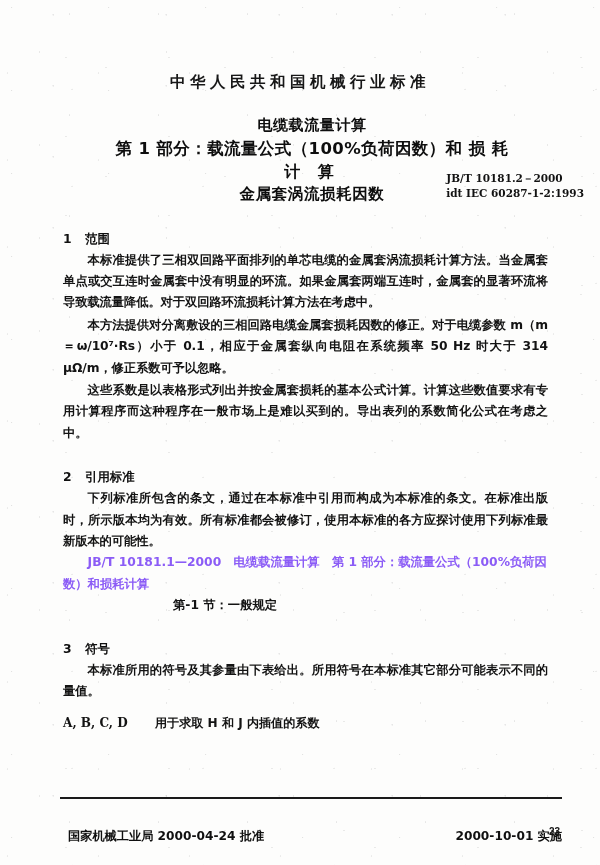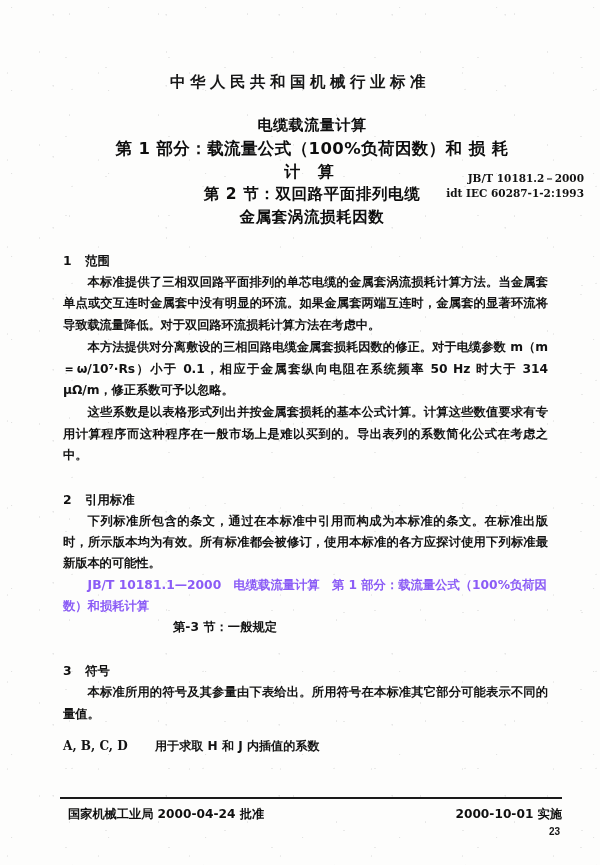--- a/index.html
+++ b/index.html
@@ -65,21 +65,21 @@
   .t1 { font-size: 15px; letter-spacing: 0.6px; }
   .t2 { font-size: 16.5px; letter-spacing: 0.4px; }
   .t3 { font-size: 16px; letter-spacing: 6px; }
   .t4 { font-size: 15.5px; letter-spacing: 0.6px; }
   .t5 { font-size: 15.5px; letter-spacing: 0.6px; }
 
   .std-code {
     position: absolute;
     right: 16px;
     top: 56px;
-    text-align: right;
+    text-align: left;
     font-family: "DejaVu Serif", "Liberation Serif", serif;
     font-weight: bold;
     font-size: 10.5px;
     line-height: 1.45;
     color: #121212;
   }
 
   .en-titles {
     margin-top: 6px;
     font-family: "DejaVu Serif", "Liberation Serif", serif;
@@ -173,21 +173,21 @@
     left: 60px;
     right: 38px;
     top: 797px;
     height: 0;
     border-top: 2.1px solid #1a1a1a;
   }
   .footer-row {
     position: absolute;
     left: 68px;
     right: 38px;
-    top: 806px;
+    top: 828px;
     display: flex;
     justify-content: space-between;
     font-size: 12.2px;
     font-weight: bold;
     color: #101010;
   }
   .page-num {
     position: absolute;
     right: 40px;
     top: 826px;
@@ -203,21 +203,20 @@
 <div id="page">
 
   <div class="content">
 
     <div class="masthead">中华人民共和国机械行业标准</div>
 
     <div class="doc-title-block">
       <div class="title-line t1">电缆载流量计算</div>
       <div class="title-line t2">第 1 部分：载流量公式（100%负荷因数）和 损 耗</div>
       <div class="title-line t3">计 算</div>
-      <div class="title-line t4">第 2 节：双回路平面排列电缆</div>
       <div class="title-line t5">金属套涡流损耗因数</div>
 
       <div class="std-code">
         <div>JB/T 10181.2－2000</div>
         <div>idt IEC 60287-1-2:1993</div>
       </div>
     </div>
 
 
     <div class="body-wrap">
@@ -227,21 +226,21 @@
       </div>
       <p class="para">本标准提供了三相双回路平面排列的单芯电缆的金属套涡流损耗计算方法。当金属套单点或交互连时金属套中没有明显的环流。如果金属套两端互连时，金属套的显著环流将导致载流量降低。对于双回路环流损耗计算方法在考虑中。</p>
       <p class="para">本方法提供对分离敷设的三相回路电缆金属套损耗因数的修正。对于电缆参数 m（m＝ω/10⁷·Rs）小于 0.1，相应于金属套纵向电阻在系统频率 50 Hz 时大于 314 μΩ/m，修正系数可予以忽略。</p>
       <p class="para">这些系数是以表格形式列出并按金属套损耗的基本公式计算。计算这些数值要求有专用计算程序而这种程序在一般市场上是难以买到的。导出表列的系数简化公式在考虑之中。</p>
 
       <div class="clause-head">
         <span class="clause-num">2</span><span>引用标准</span>
       </div>
       <p class="para">下列标准所包含的条文，通过在本标准中引用而构成为本标准的条文。在标准出版时，所示版本均为有效。所有标准都会被修订，使用本标准的各方应探讨使用下列标准最新版本的可能性。</p>
       <div class="ref-line">JB/T 10181.1—2000　电缆载流量计算　第 1 部分：载流量公式（100%负荷因数）和损耗计算</div>
-      <div class="ref-sub">第-3 节：一般规定</div>
+      <div class="ref-sub">第-1 节：一般规定</div>
 
       <div class="clause-head">
         <span class="clause-num">3</span><span>符号</span>
       </div>
       <p class="para">本标准所用的符号及其参量由下表给出。所用符号在本标准其它部分可能表示不同的量值。</p>
 
       <table class="symbol-table">
         <tbody>
           <tr>
             <td class="sym-col"><span>A, B, C, D</span><span class="sub"></span></td>

